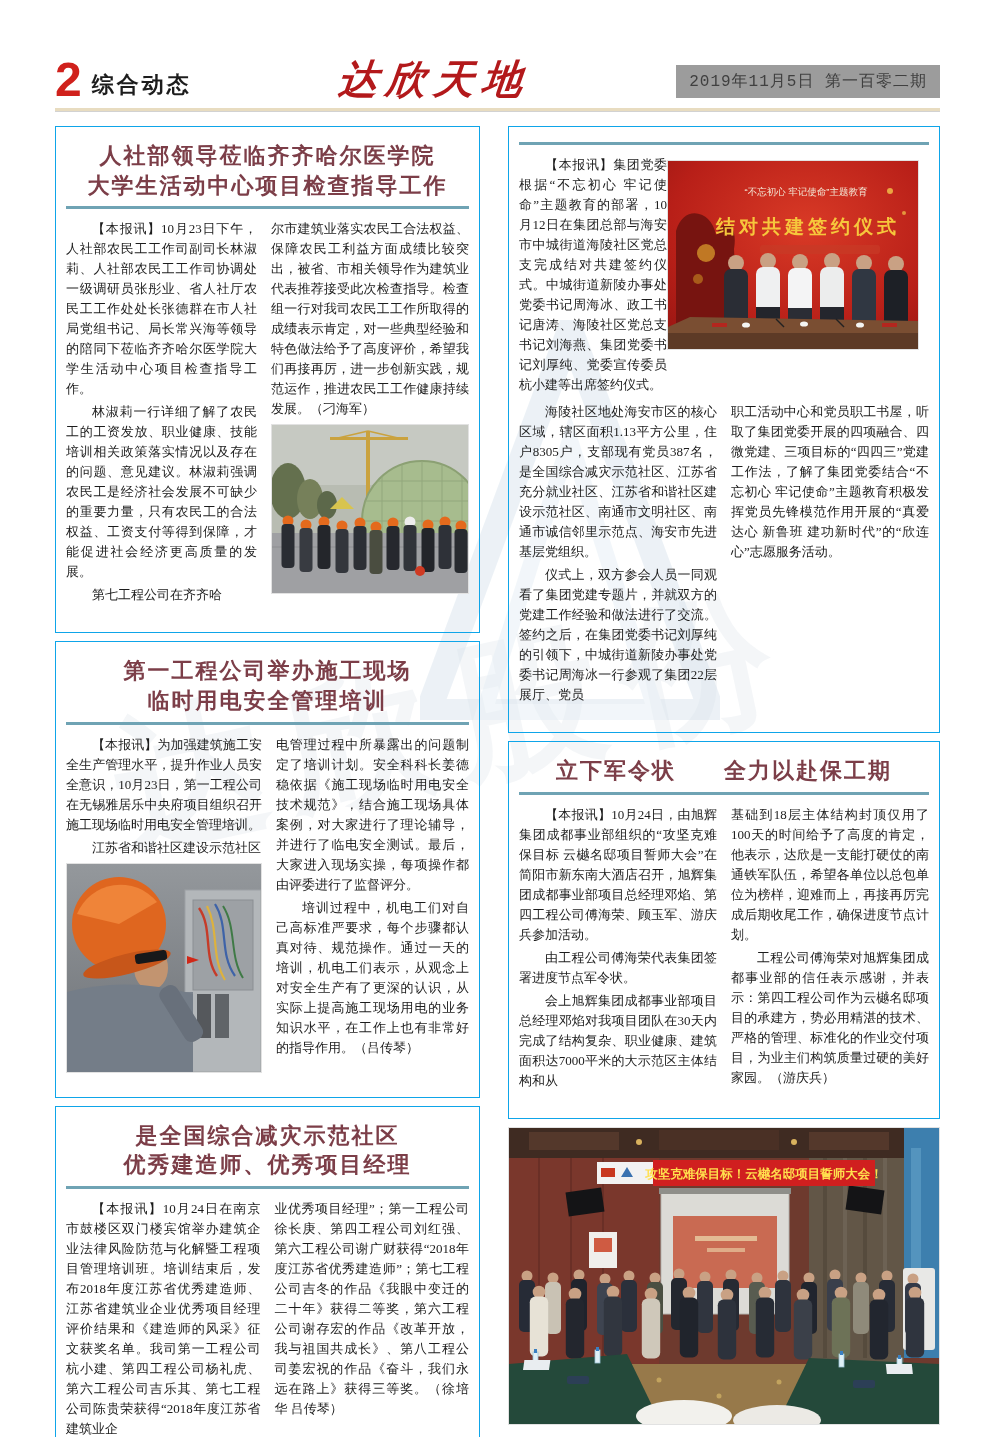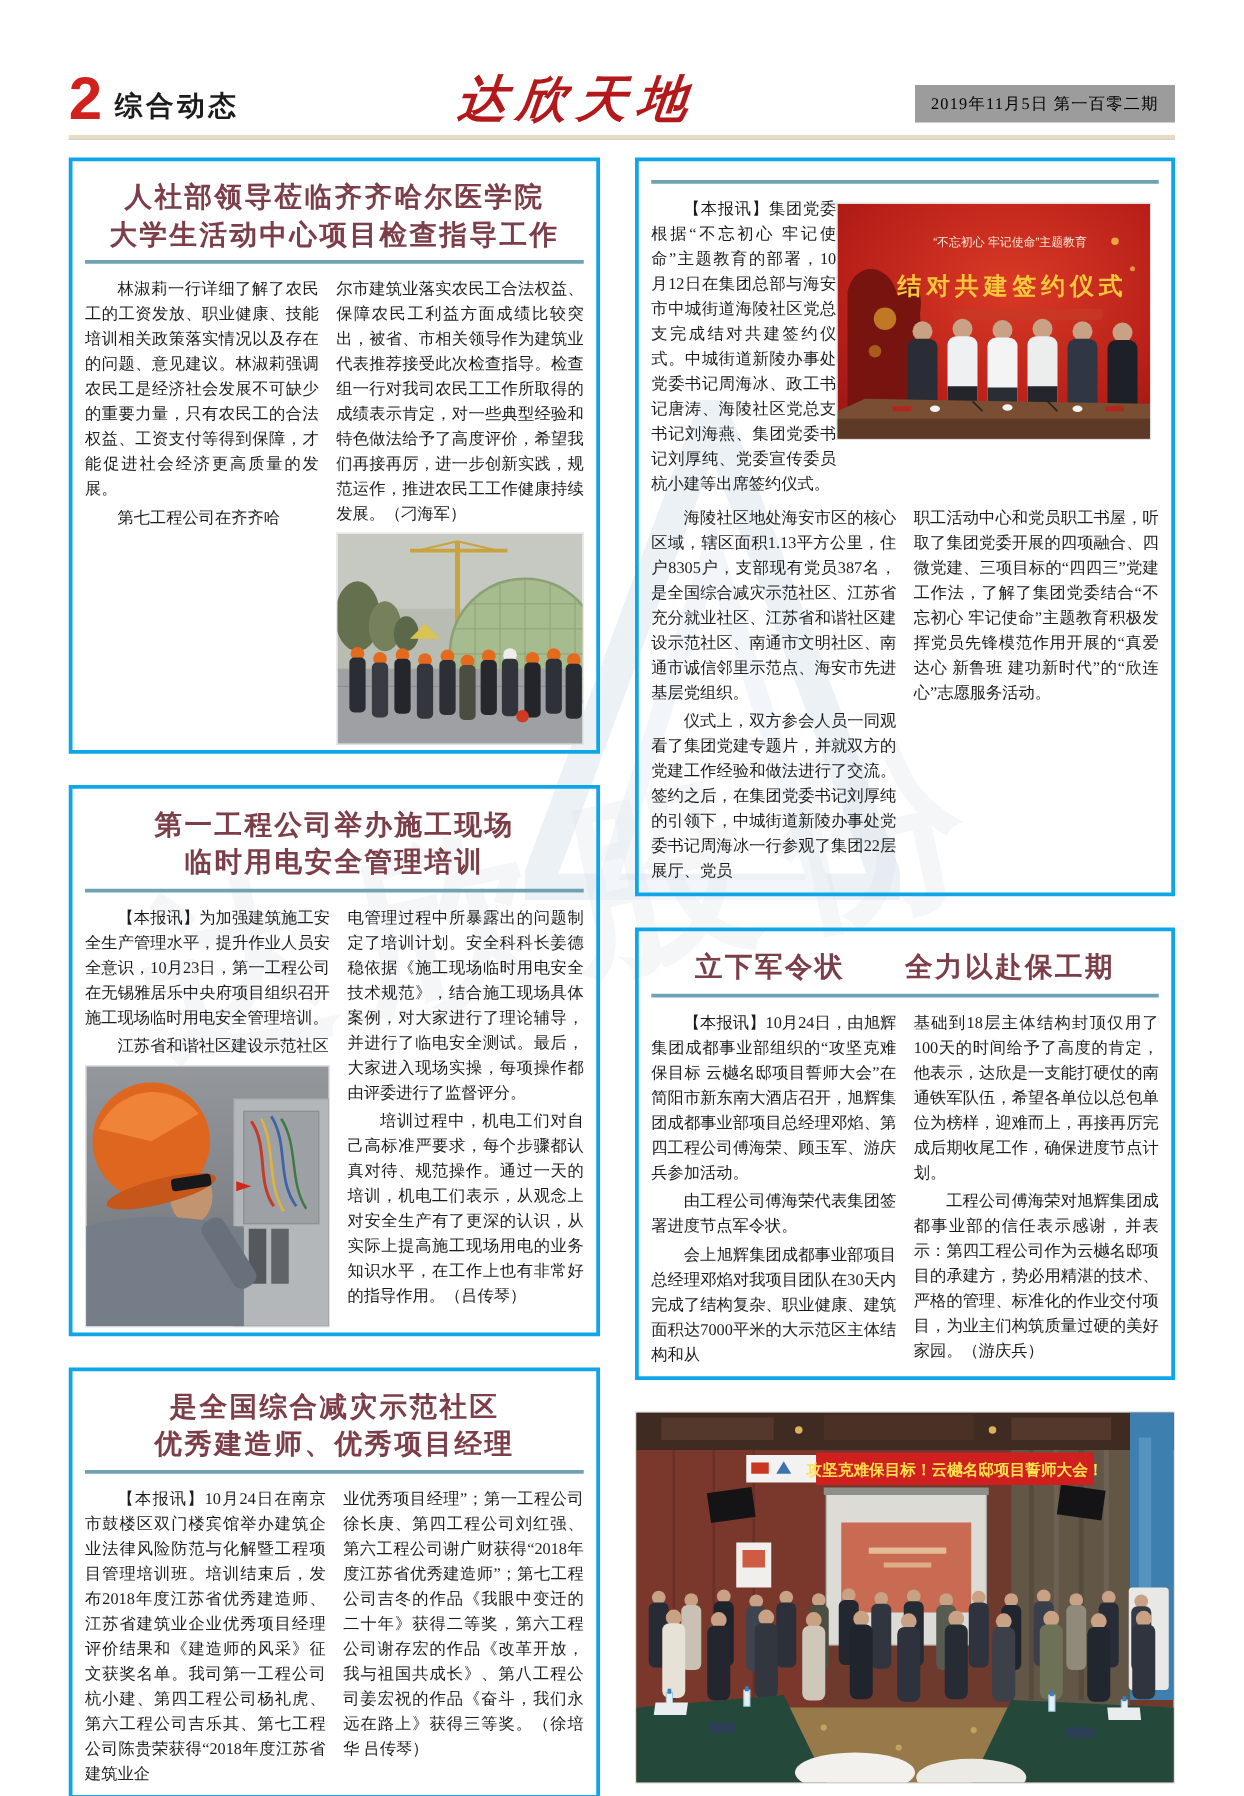--- a/index.html
+++ b/index.html
@@ -13,28 +13,28 @@
   .wm-logo{position:absolute;left:420px;top:320px;z-index:0;opacity:.45;pointer-events:none;}
   .content-layer{position:relative;z-index:1;}
   
   .hdr{display:flex;align-items:flex-end;justify-content:space-between;height:56px;}
   .hdr-left{display:flex;align-items:flex-end;}
   .page-num{font-family:"Liberation Sans",sans-serif;font-size:48px;line-height:44px;
             font-weight:bold;color:#d0211c;}
   .section-name{font-size:22px;font-weight:bold;letter-spacing:3px;margin:0 0 2px 10px;}
   .masthead{font-size:40px;font-weight:bold;font-style:italic;color:#b3191b;
             letter-spacing:8px;transform:skewX(-6deg);line-height:1;margin-bottom:2px;}
-  .date-badge{font-family:Liberation Serif, serif;background:#9c9c9c;color:#000000;
-              font-size:13px;padding:6px 13px;letter-spacing:1px;margin-bottom:4px;}
+  .date-badge{font-family:Liberation Mono, monospace;background:#9c9c9c;color:#404040;
+              font-size:16px;padding:6px 13px;letter-spacing:1px;margin-bottom:4px;}
   .hdr-rule{height:3px;background:#e8dcc0;margin-top:6px;border-bottom:1px solid #d2d2d2;}
   
   .content{display:flex;gap:28px;margin-top:14px;}
   .col-left{width:425px;flex:none;}
   .col-right{width:432px;flex:none;}
-  .article{border:3px solid #0ea5e9;padding:10px 10px 4px;margin-bottom:25px;background:transparent;}
+  .article{border:1px solid #0ea5e9;padding:10px 10px 24px;margin-bottom:8px;background:transparent;}
   .a-title{margin:4px 0 6px;text-align:center;font-size:22px;line-height:1.35;
            color:#7c3e48;letter-spacing:2px;font-weight:bold;}
   .a-title span{display:block;}
   .t-rule{height:3px;background:#6fa3b4;margin:5px 0 10px;}
   p.body{font-size:13px;line-height:20px;margin:0 0 3px;text-align:justify;}
   .ind{text-indent:2em;}
   .grid2{display:grid;grid-template-columns:1fr 1fr;column-gap:14px;}
   .grid-photo-right{display:grid;grid-template-columns:148px 1fr;margin-bottom:4px;}
   svg.photo{display:block;margin-top:5px;border:1px solid #e2e2e2;}
 </style>
@@ -66,20 +66,21 @@
       <div class="col-left">
 
         <section class="article">
           <h2 class="a-title">
             <span>人社部领导莅临齐齐哈尔医学院</span>
             <span>大学生活动中心项目检查指导工作</span>
           </h2>
           <div class="t-rule"></div>
           <div class="grid2">
             <div>
+              <p class="body ind">【本报讯】10月23日下午，人社部农民工工作司副司长林淑莉、人社部农民工工作司协调处一级调研员张彤业、省人社厅农民工工作处处长张德群在市人社局党组书记、局长常兴海等领导的陪同下莅临齐齐哈尔医学院大学生活动中心项目检查指导工作。</p>
               <p class="body ind">林淑莉一行详细了解了农民工的工资发放、职业健康、技能培训相关政策落实情况以及存在的问题、意见建议。林淑莉强调农民工是经济社会发展不可缺少的重要力量，只有农民工的合法权益、工资支付等得到保障，才能促进社会经济更高质量的发展。</p>
               <p class="body ind">第七工程公司在齐齐哈</p>
             </div>
             <div>
               <p class="body">尔市建筑业落实农民工合法权益、保障农民工利益方面成绩比较突出，被省、市相关领导作为建筑业代表推荐接受此次检查指导。检查组一行对我司农民工工作所取得的成绩表示肯定，对一些典型经验和特色做法给予了高度评价，希望我们再接再厉，进一步创新实践，规范运作，推进农民工工作健康持续发展。（刁海军）</p>
 
               <svg class="photo" width="196" height="168" viewBox="0 0 196 168">
                 <defs>
                   <clipPath id="domeClip">
                       <circle cx="150" cy="96" r="60"></circle>

